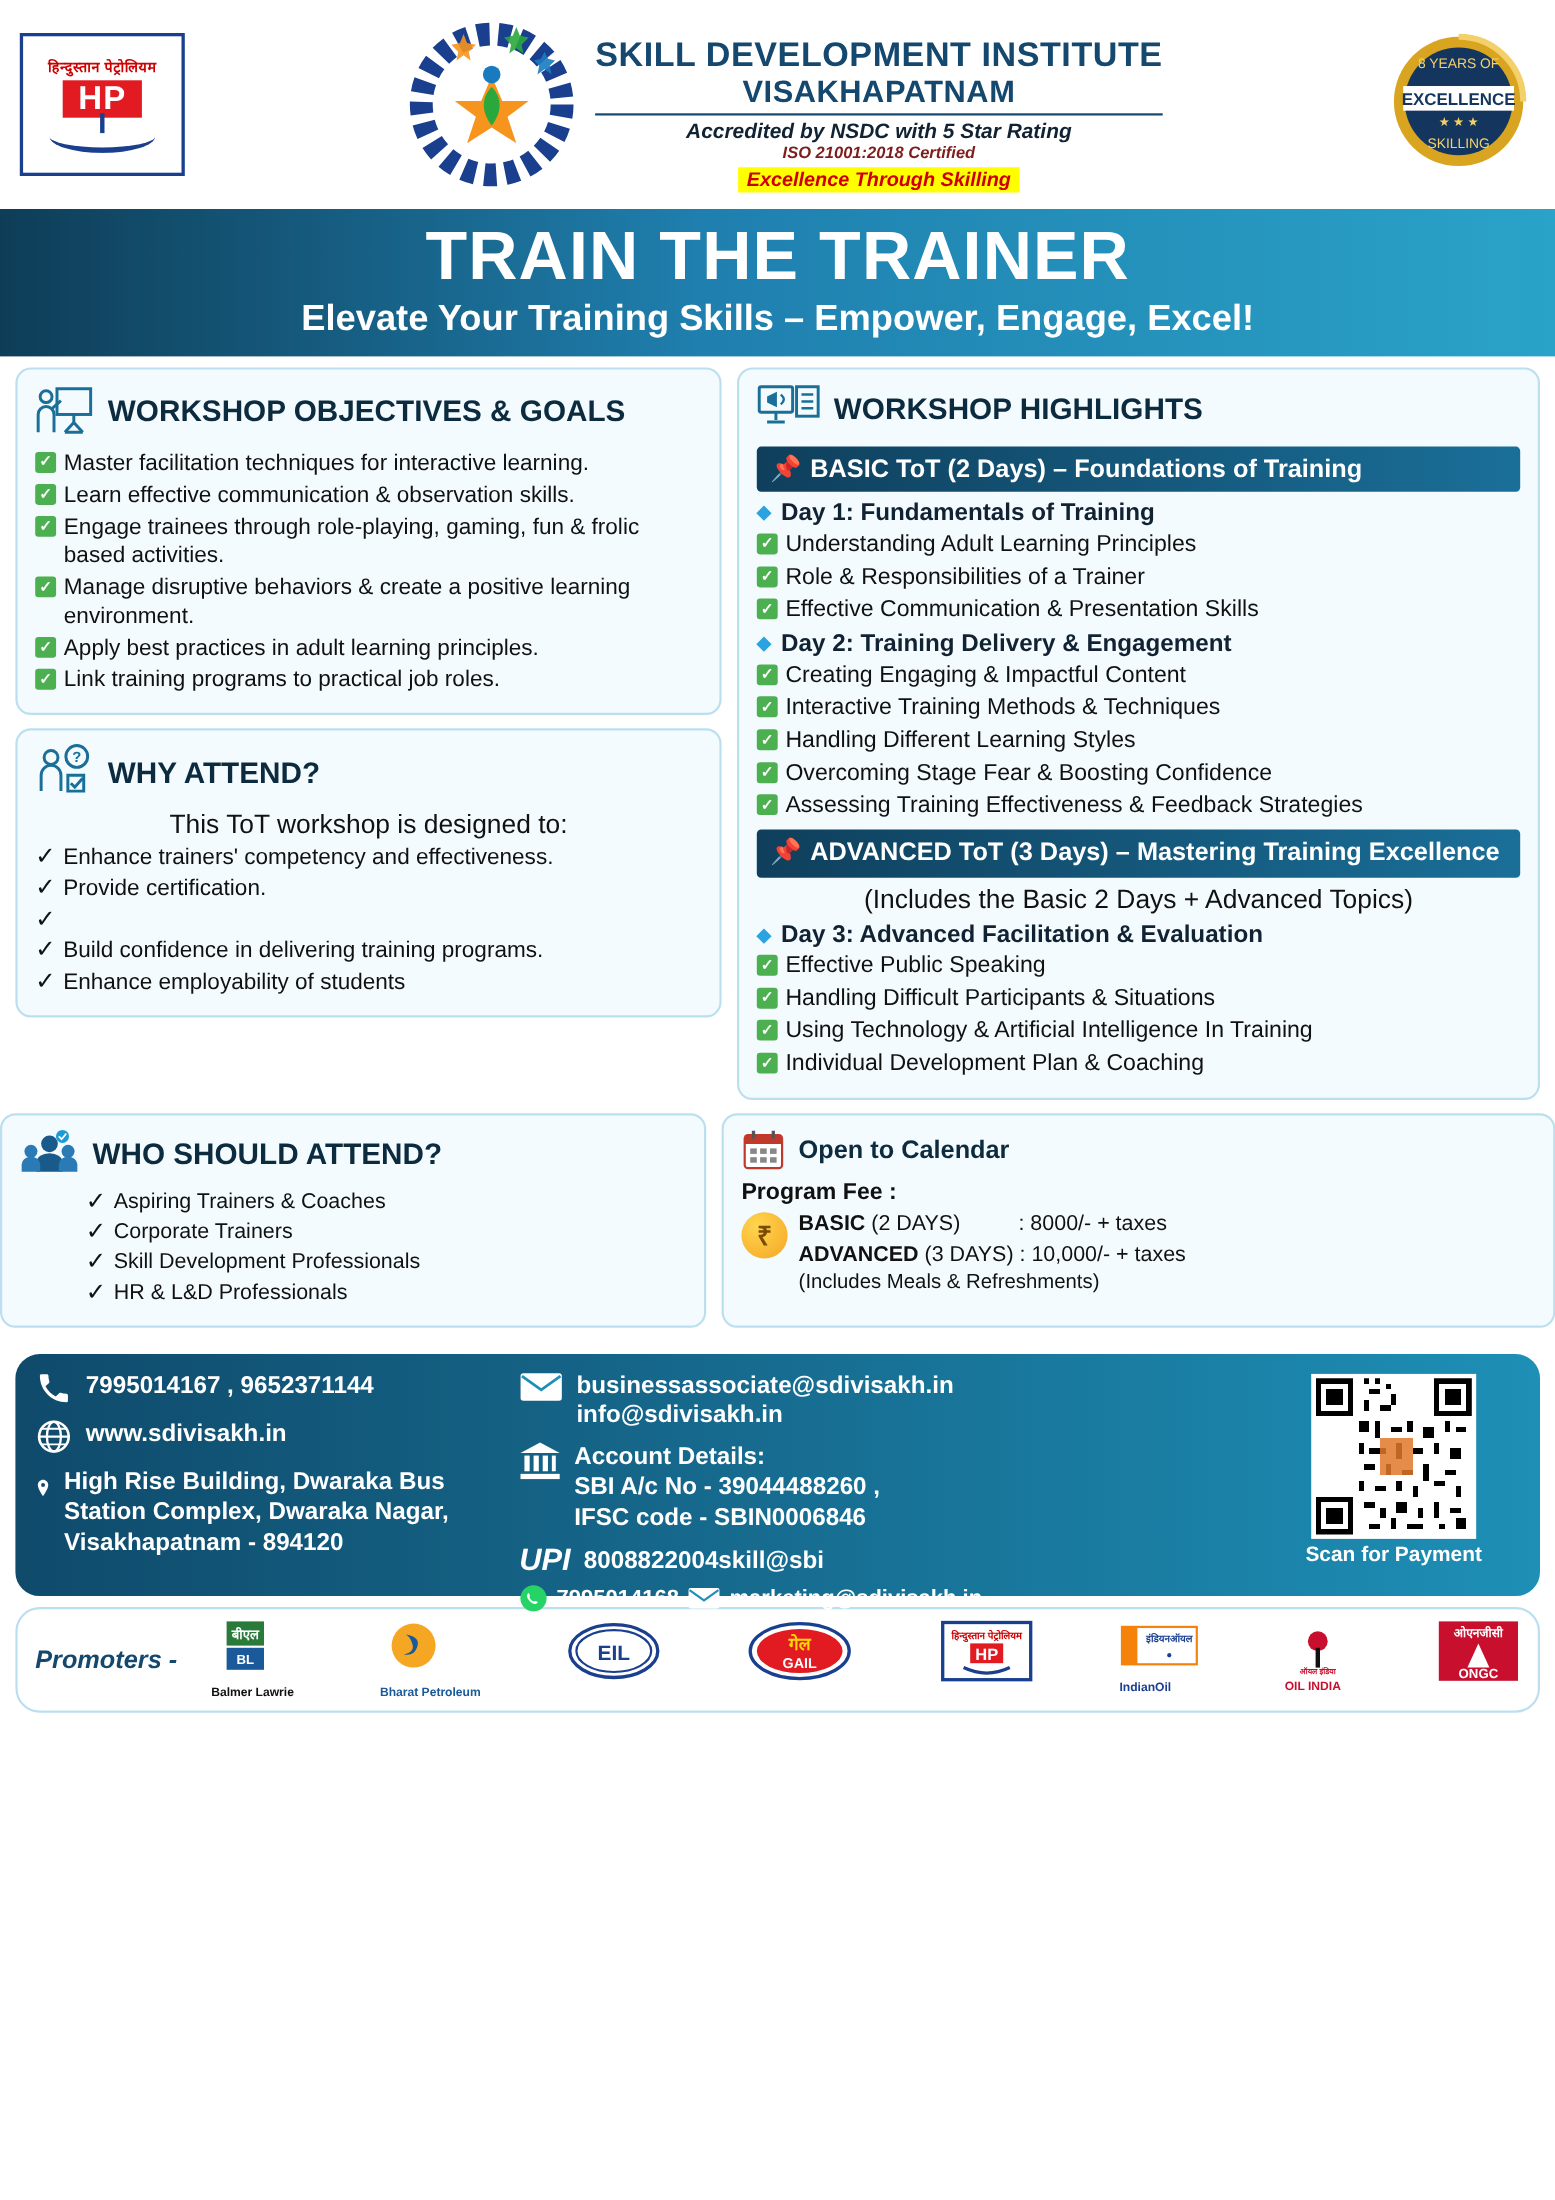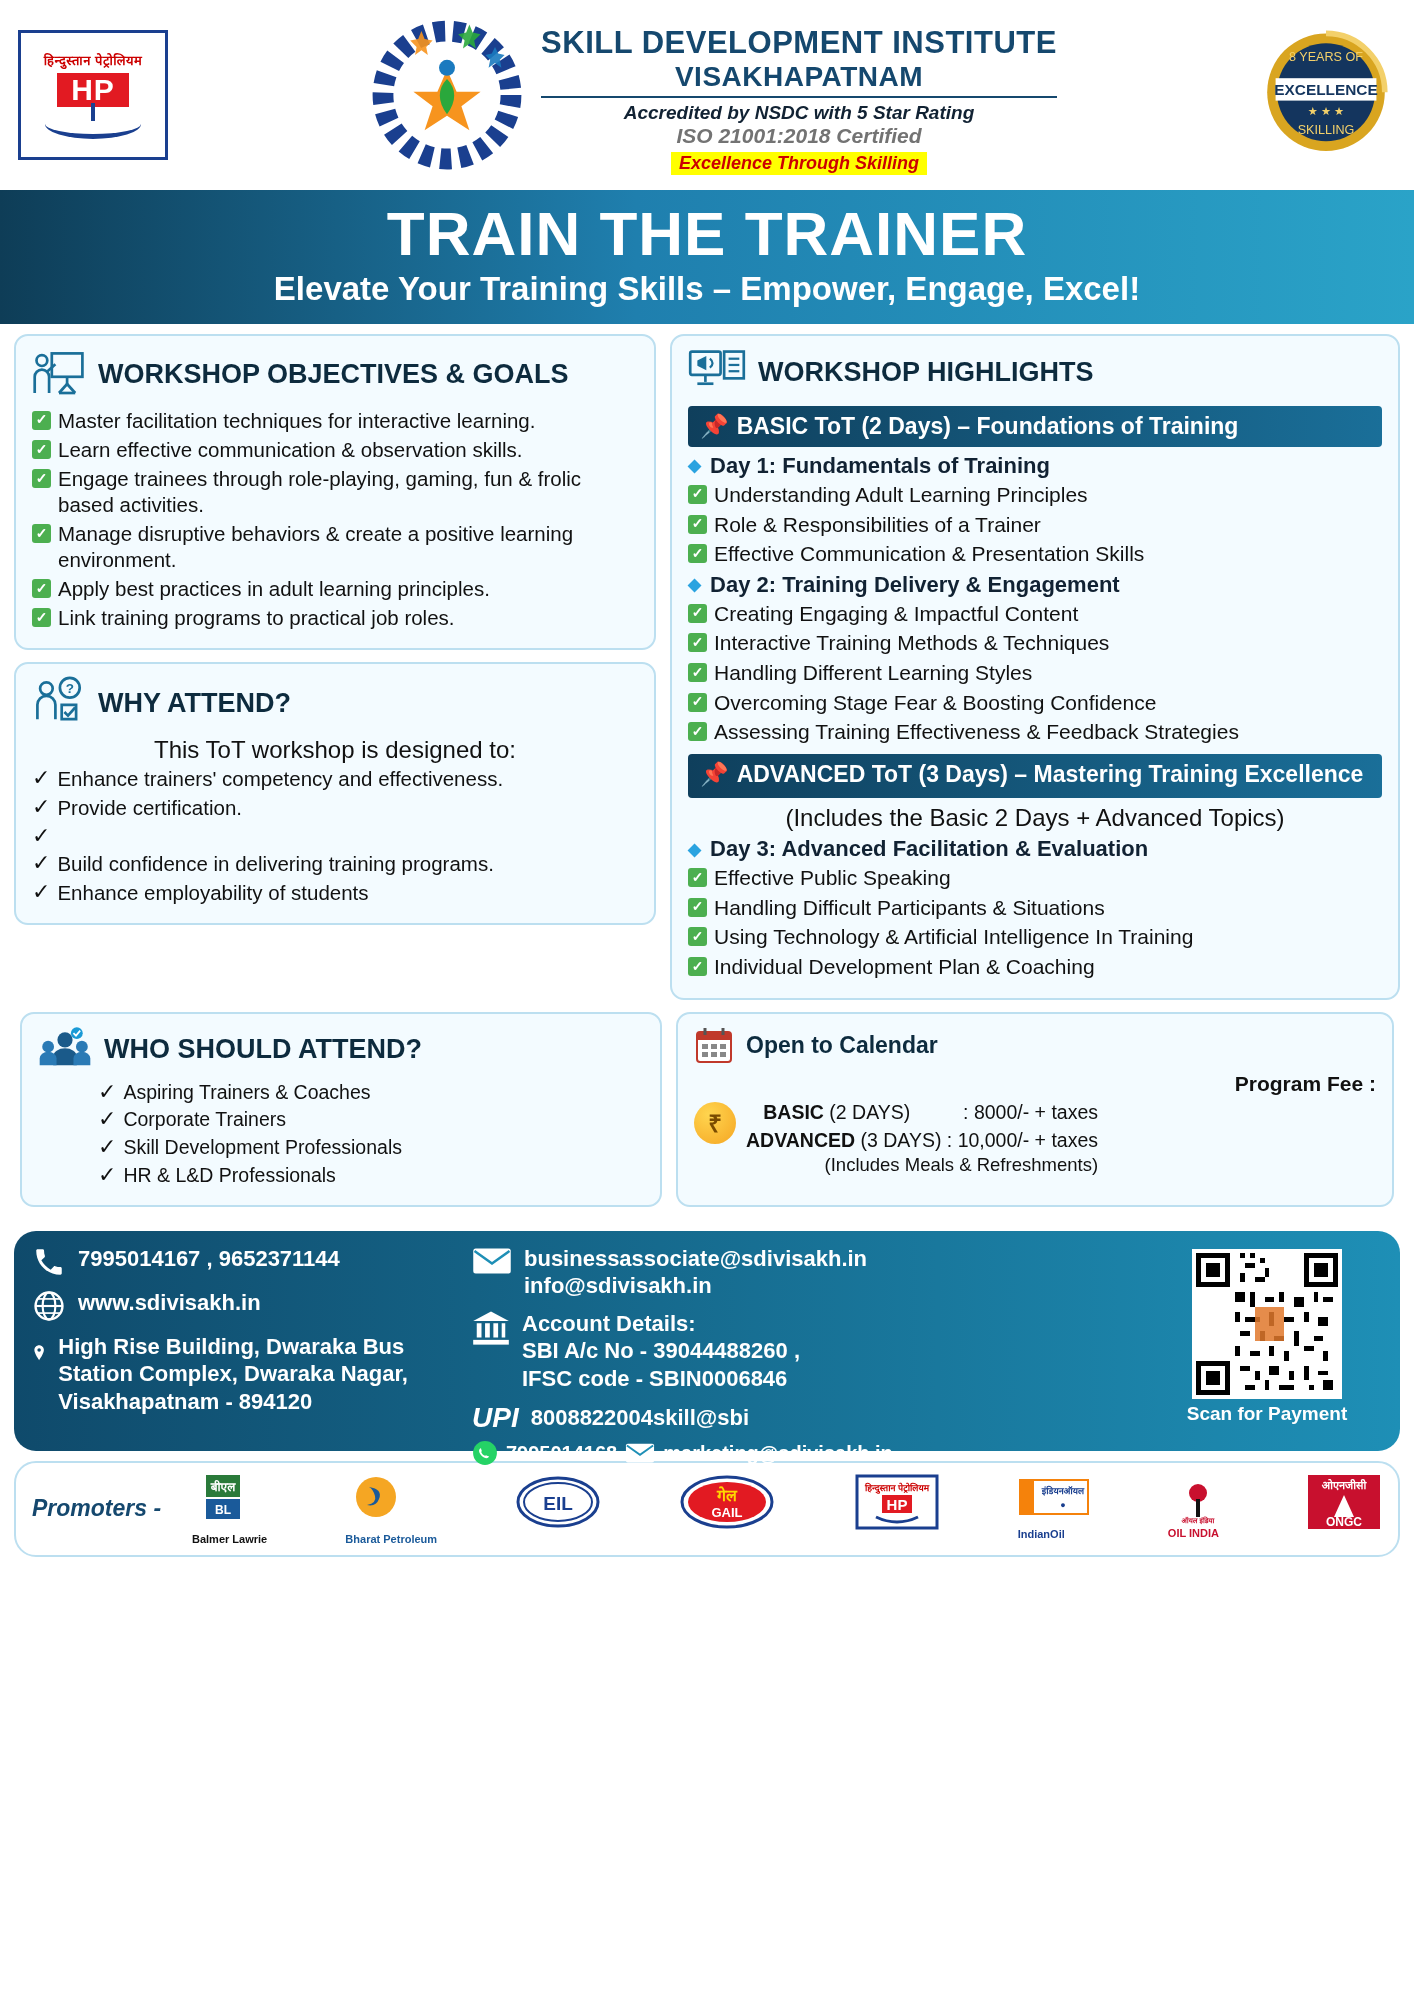--- a/index.html
+++ b/index.html
@@ -54,21 +54,21 @@
   }
   .gear-logo { width: 160px; height: 160px; flex: none; }
   .sdi-text { text-align: center; }
   .sdi-title {
     font-size: 31px; font-weight: bold; color: #15486e; letter-spacing: .5px;
     line-height: 1.12;
   }
   .sdi-sub { font-size: 28px; font-weight: bold; color: #15486e; letter-spacing: .5px;}
   .sdi-rule { border-top: 2px solid #15486e; margin: 3px 0 4px; }
   .sdi-line { font-size: 19px; font-weight: bold; font-style: italic; color: #123; }
-  .sdi-iso { font-size: 21px; font-weight: bold; font-style: italic; color: #737373; }
+  .sdi-iso { font-size: 15px; font-weight: bold; font-style: italic; color: #7f1d1d; }
   .sdi-tag {
     display: inline-block; background: #ffff00; color: #c00;
     font-weight: bold; font-style: italic; font-size: 18px; padding: 1px 8px; margin-top: 4px;
   }
   .excellence-badge {
     width: 140px; height: 140px; flex: none; position: relative;
   }
 
   
   .banner {
@@ -126,21 +126,21 @@
   .hl-band.adv { padding-bottom: 10px; }
   .day {
     display: flex; gap: 9px; align-items: center;
     font-size: 22px; font-weight: bold; color: #123; margin: 4px 0 3px;
   }
   .diamond { color: #2aa3e0; font-size: 17px; }
   .hl-list li { font-size: 21px; }
   .note { font-size: 24px; margin: 6px 0 2px; text-align: center; }
 
   
-  .row3 { display: flex; gap: 14px; padding: 0 20px; text-align: right; }
+  .row3 { display: flex; gap: 14px; padding: 0 0; }
   .who { width: 642px; }
   .fee { flex: 1; }
   .who li, .fee li { font-size: 19.5px; }
   .fee-title { display:flex; align-items:center; gap: 12px; font-size: 23px; font-weight: bold; color:#0d2b3e; }
   .fee-sub { font-weight: bold; font-size: 21px; margin: 6px 0 2px; }
   .fee-grid { display: flex; gap: 10px; align-items: flex-start; }
   .rupee {
     width: 42px; height: 42px; border-radius: 50%;
     background: radial-gradient(circle at 35% 30%, #ffd54f, #f5a623);
     color: #7a4b00; font-weight: bold; font-size: 24px;

